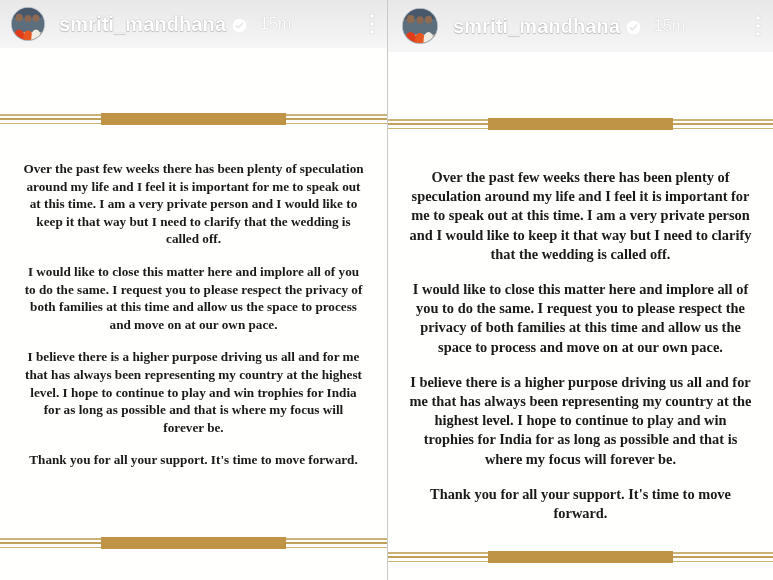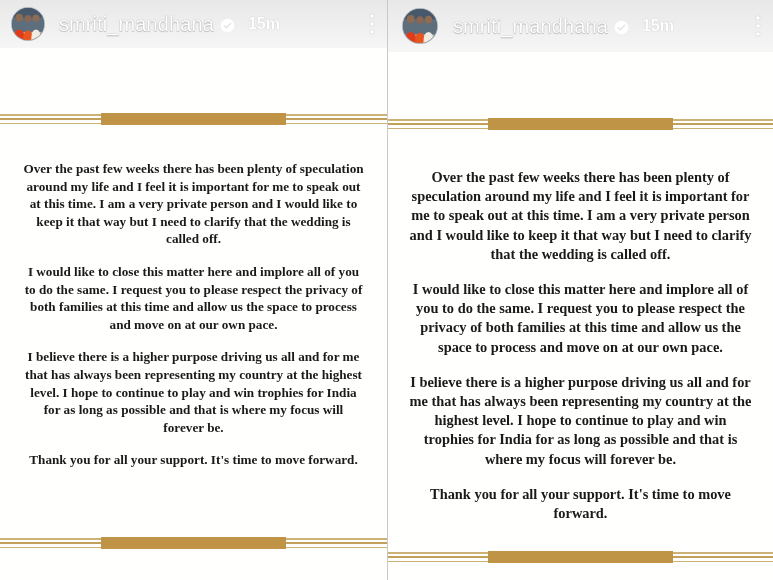--- a/index.html
+++ b/index.html
@@ -32,40 +32,39 @@
     overflow:hidden; flex:0 0 auto; position:relative;
     background:#4a5a6a; border:1px solid rgba(255,255,255,.55);
   }
   .panel-right .avatar { width:36px; height:36px; }
   .avatar svg { display:block; width:100%; height:100%; }
 
   .uname {
     margin-left:14px;
     color:#ffffff;
     font-size:20px;
-    font-weight:400;
+    font-weight:700;
     letter-spacing:.1px;
     text-shadow:0 0 1px rgba(140,140,140,.9), 0 1px 1px rgba(160,160,160,.55);
     white-space:nowrap;
   }
   .panel-right .uname { font-size:20px; margin-left:15px; }
 
   .verified {
     width:15px; height:15px; margin-left:6px; flex:0 0 auto;
     position:relative; top:1px;
   }
   .verified svg { display:block; width:100%; height:100%; }
 
   .timeago {
     margin-left:13px;
     color:#ffffff;
     font-size:16px;
     text-shadow:0 0 1px rgba(150,150,150,.8);
     white-space:nowrap;
-    font-weight:bold;
   }
   .menu-dots {
     margin-left:auto;
     width:5px;
     display:flex; flex-direction:column; align-items:center; gap:4px;
     padding-right:4px;
   }
   .menu-dots i {
     width:4px; height:4px; border-radius:50%;
     background:#ffffff; display:block;

